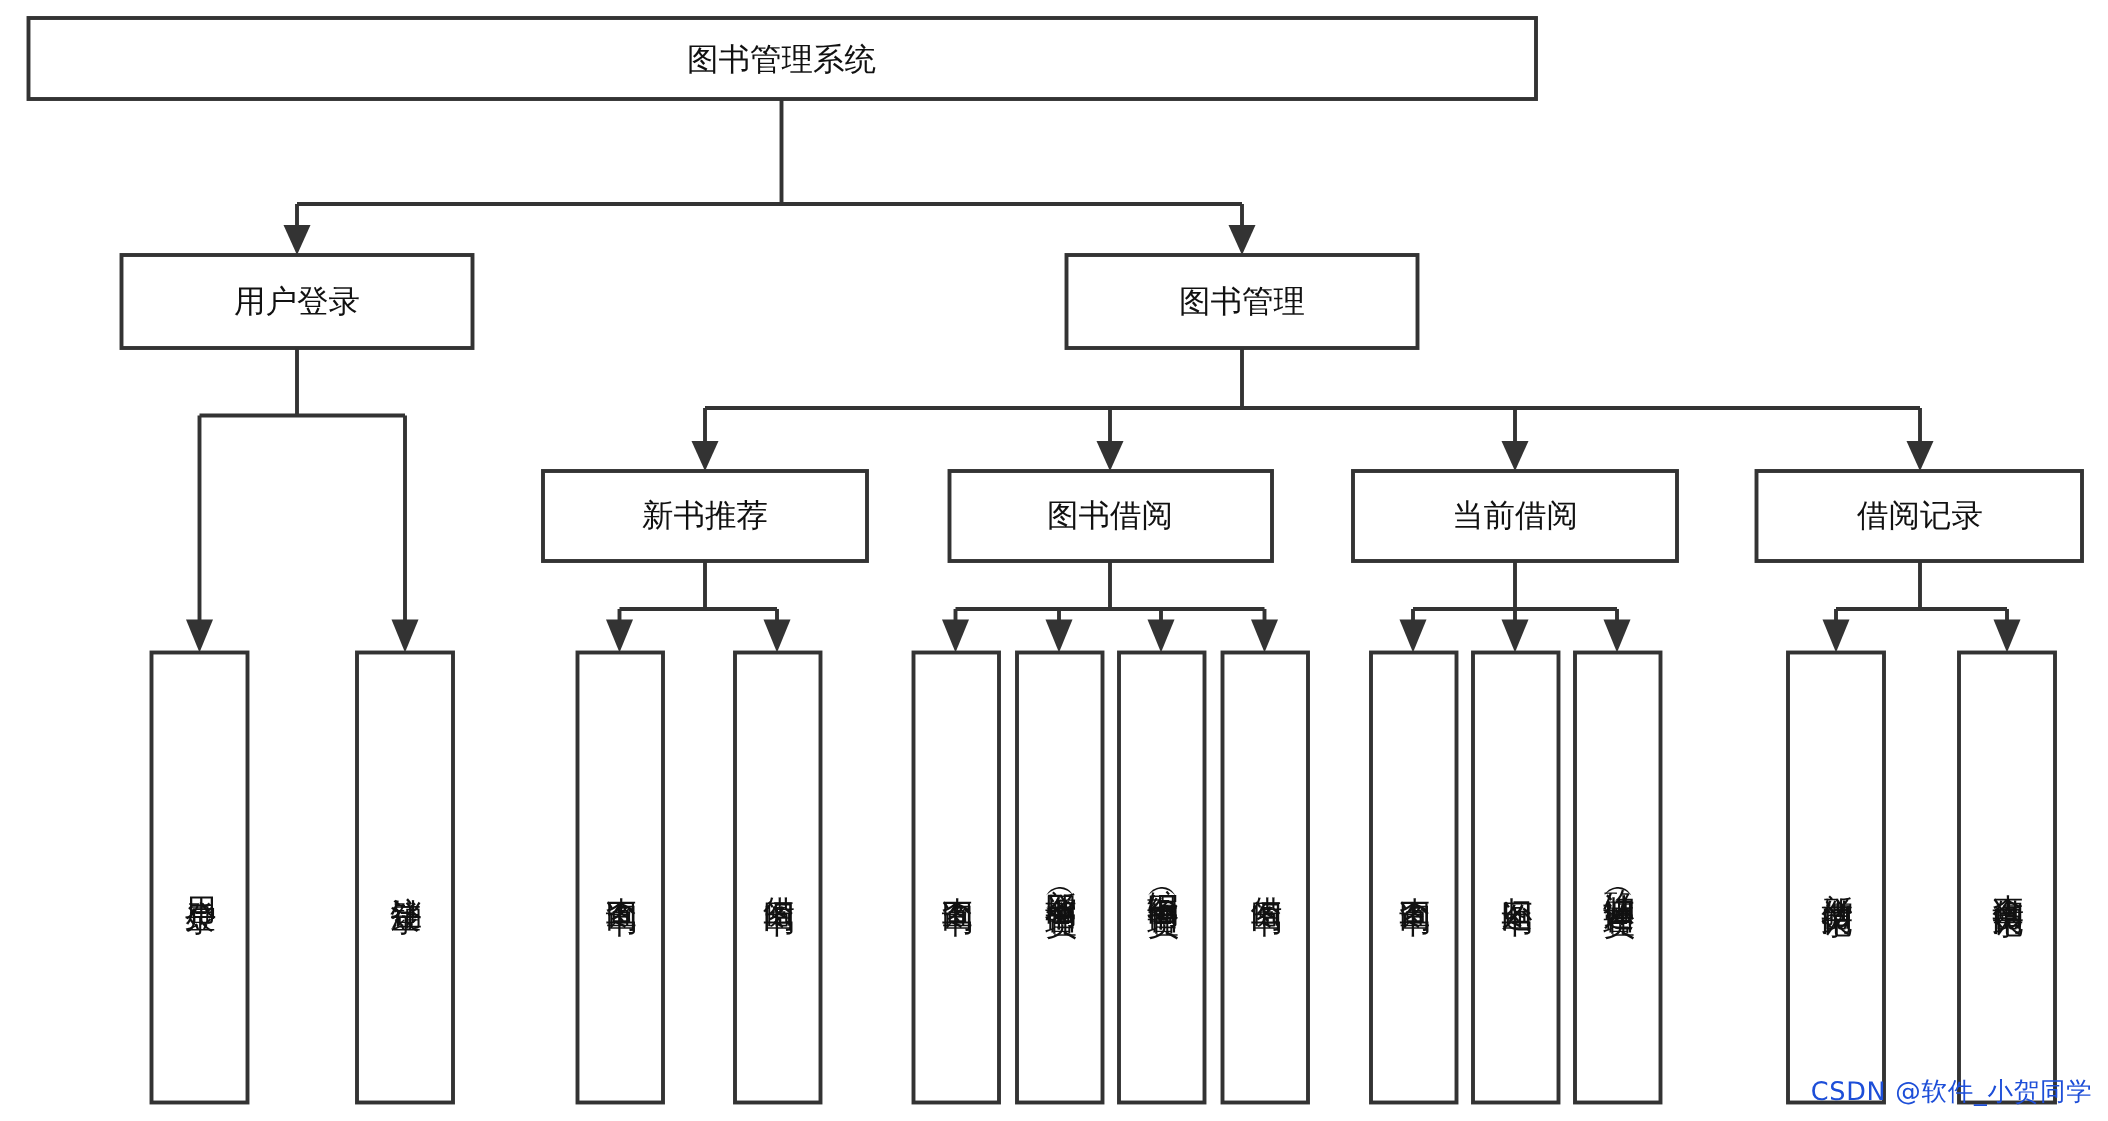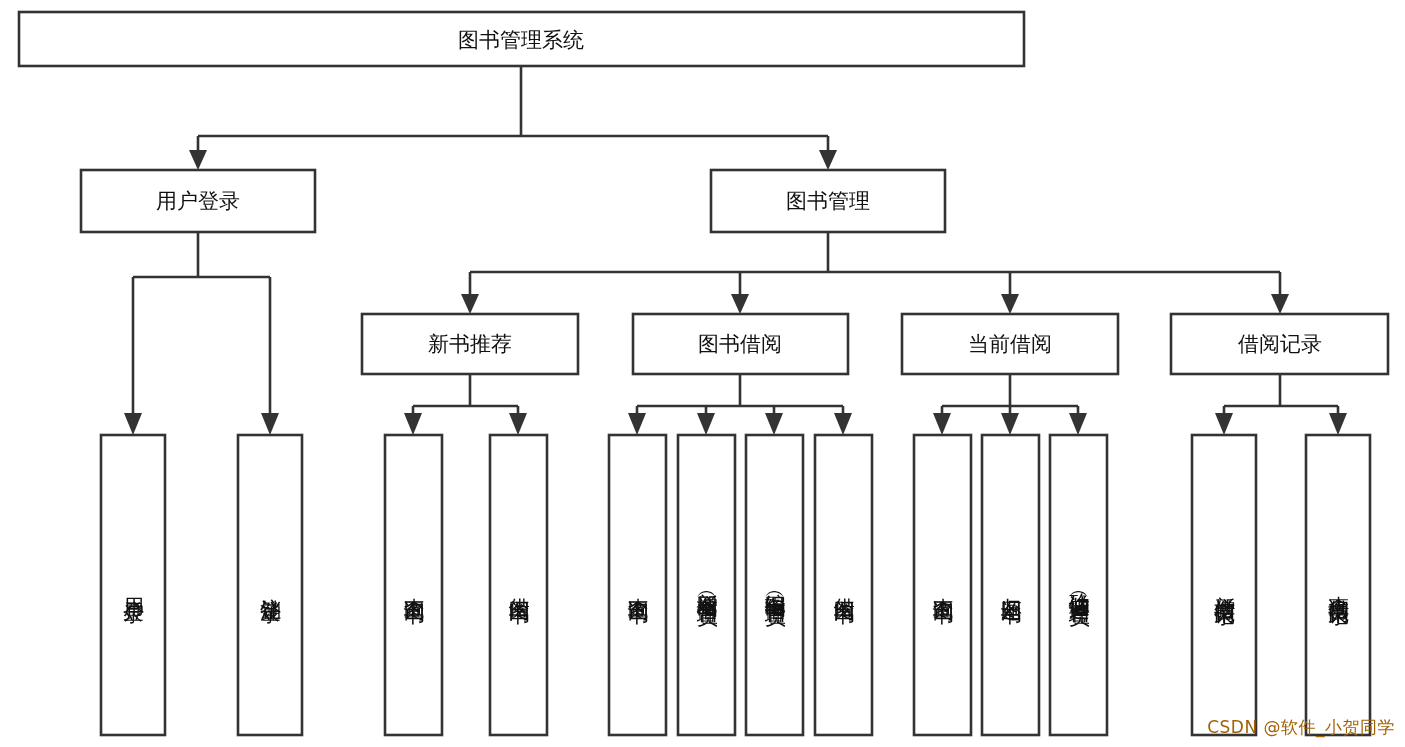--- a/index.html
+++ b/index.html
@@ -65,21 +65,21 @@
     justify-content: center;
     white-space: nowrap;
     pointer-events: none;
   }
   .watermark {
     position: absolute;
     right: 10px;
     bottom: 8px;
     font-family: "DejaVu Sans", "Liberation Sans", sans-serif;
     font-size: 17px;
-    color: #a16207;
+    color: #1d4ed8;
     letter-spacing: 0.5px;
     user-select: none;
   }
 </style>
 </head>
 <body>
 
 <div id="diagram-root">
 
   <svg class="diagram-canvas" viewBox="0 0 1405 747">

